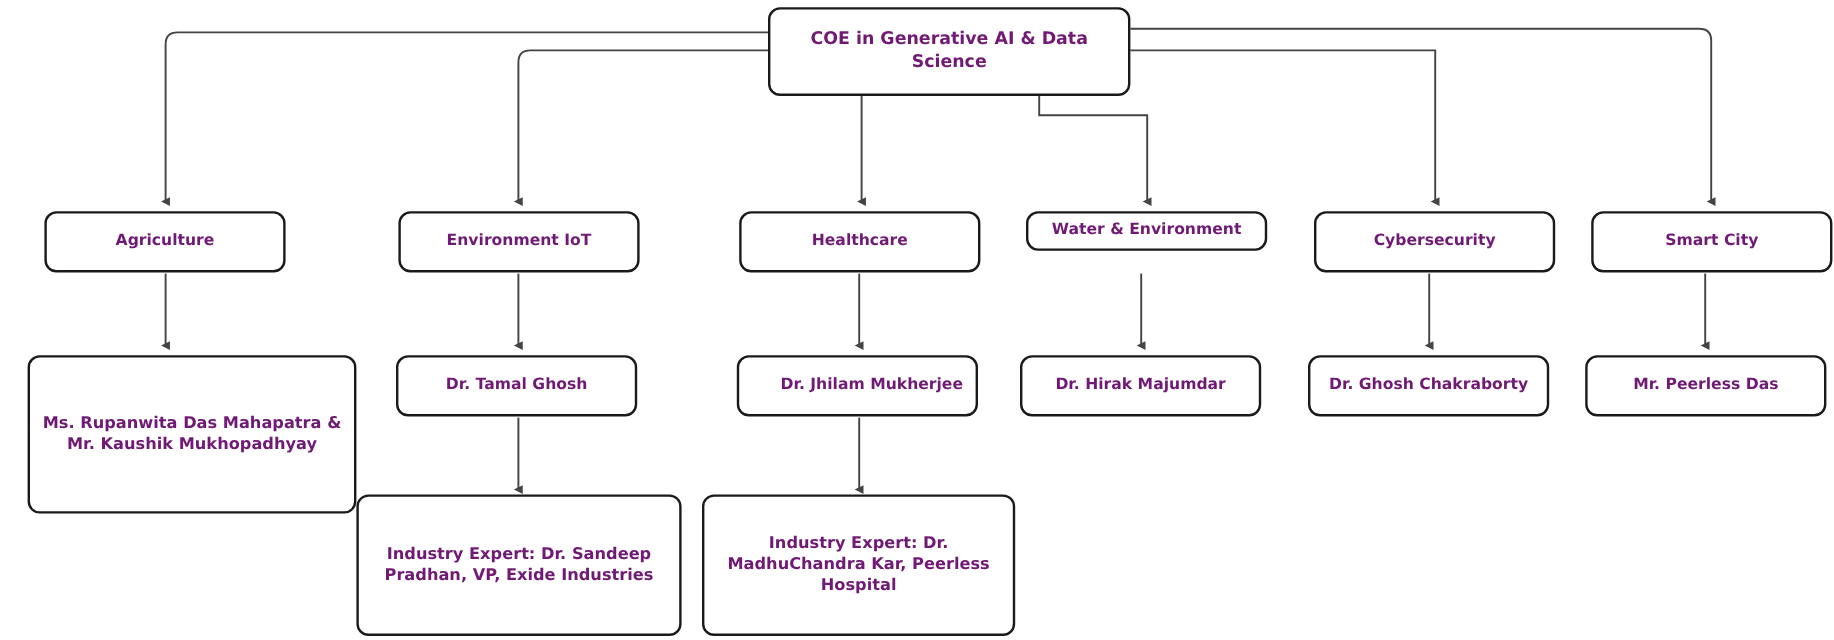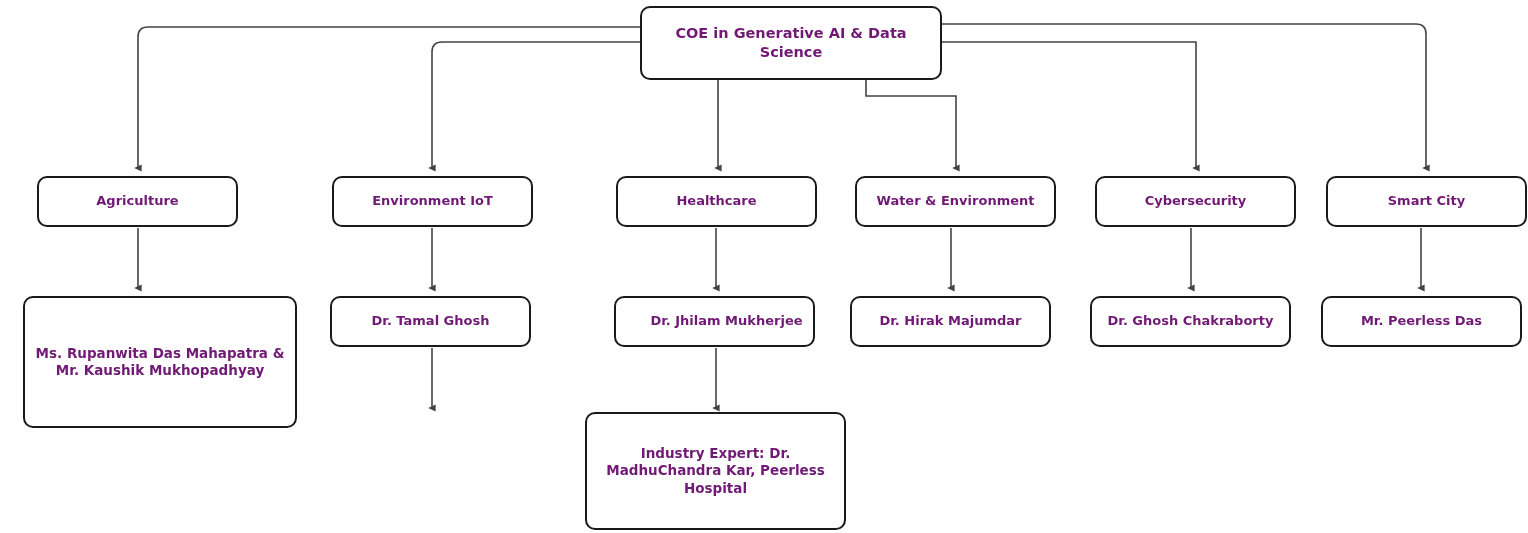--- a/index.html
+++ b/index.html
@@ -87,21 +87,21 @@
 
   <div class="node domain" style="left:37px; top:176px; width:201px; height:51px;">
     <span class="node-label">Agriculture</span>
   </div>
   <div class="node domain" style="left:332px; top:176px; width:201px; height:51px;">
     <span class="node-label">Environment IoT</span>
   </div>
   <div class="node domain" style="left:616px; top:176px; width:201px; height:51px;">
     <span class="node-label">Healthcare</span>
   </div>
-  <div class="node domain" style="left:855px; top:176px; width:201px; height:51px;">
+  <div class="node domain" style="left:855px; top:176px; width:201px; height:33px;">
     <span class="node-label">Water &amp; Environment</span>
   </div>
   <div class="node domain" style="left:1095px; top:176px; width:201px; height:51px;">
     <span class="node-label">Cybersecurity</span>
   </div>
   <div class="node domain" style="left:1326px; top:176px; width:201px; height:51px;">
     <span class="node-label">Smart City</span>
   </div>
 
   <div class="node wide-person" style="left:1px; top:296px; width:274px; height:132px;margin-left:22px;">
@@ -116,17 +116,20 @@
   <div class="node person" style="left:850px; top:296px; width:201px; height:51px;">
     <span class="node-label">Dr. Hirak Majumdar</span>
   </div>
   <div class="node person" style="left:1090px; top:296px; width:201px; height:51px;">
     <span class="node-label">Dr. Ghosh Chakraborty</span>
   </div>
   <div class="node person" style="left:1321px; top:296px; width:201px; height:51px;">
     <span class="node-label">Mr. Peerless Das</span>
   </div>
 
+  <div class="node expert" style="left:297px; top:412px; width:271px; height:118px;">
+    <span class="node-label">Industry Expert: Dr. Sandeep Pradhan, VP, Exide Industries</span>
+  </div>
   <div class="node expert" style="left:585px; top:412px; width:261px; height:118px;">
     <span class="node-label">Industry Expert: Dr. MadhuChandra Kar, Peerless Hospital</span>
   </div>
 
 </div>
 
 </body></html>

